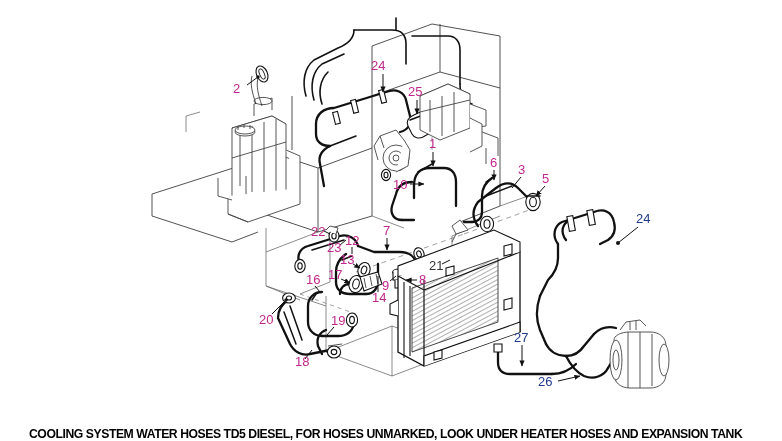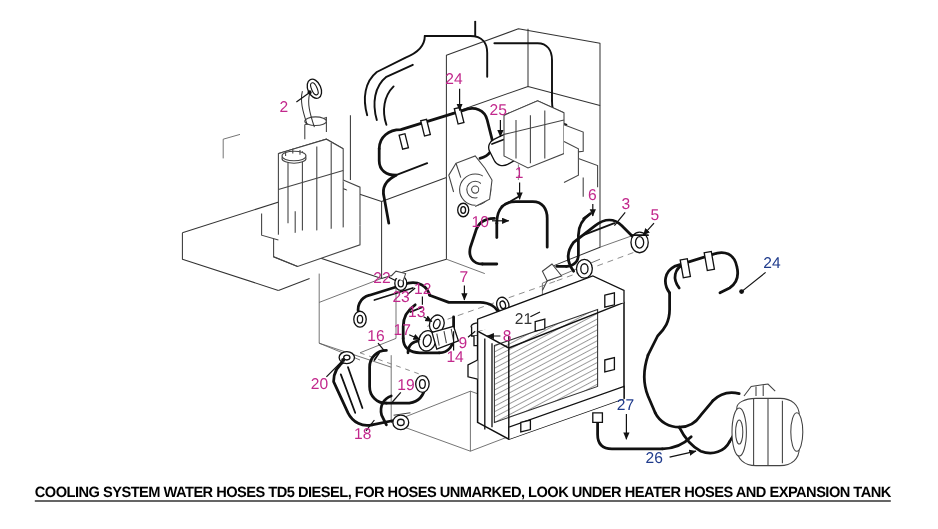--- a/index.html
+++ b/index.html
@@ -32,21 +32,21 @@
     width: 782px;
     height: 396px;
   }
   .caption-wrap {
     position: absolute;
     left: 0;
     top: 396px;
     width: 782px;
     height: 45px;
     display: flex;
-    align-items: flex-start;
+    align-items: flex-end;
     justify-content: center;
     padding-top: 7px;
     box-sizing: border-box;
   }
   .caption-text {
     font-family: "Liberation Sans", sans-serif;
     font-size: 12.4px;
     font-weight: bold;
     color: #000000;
     letter-spacing: -0.45px;

